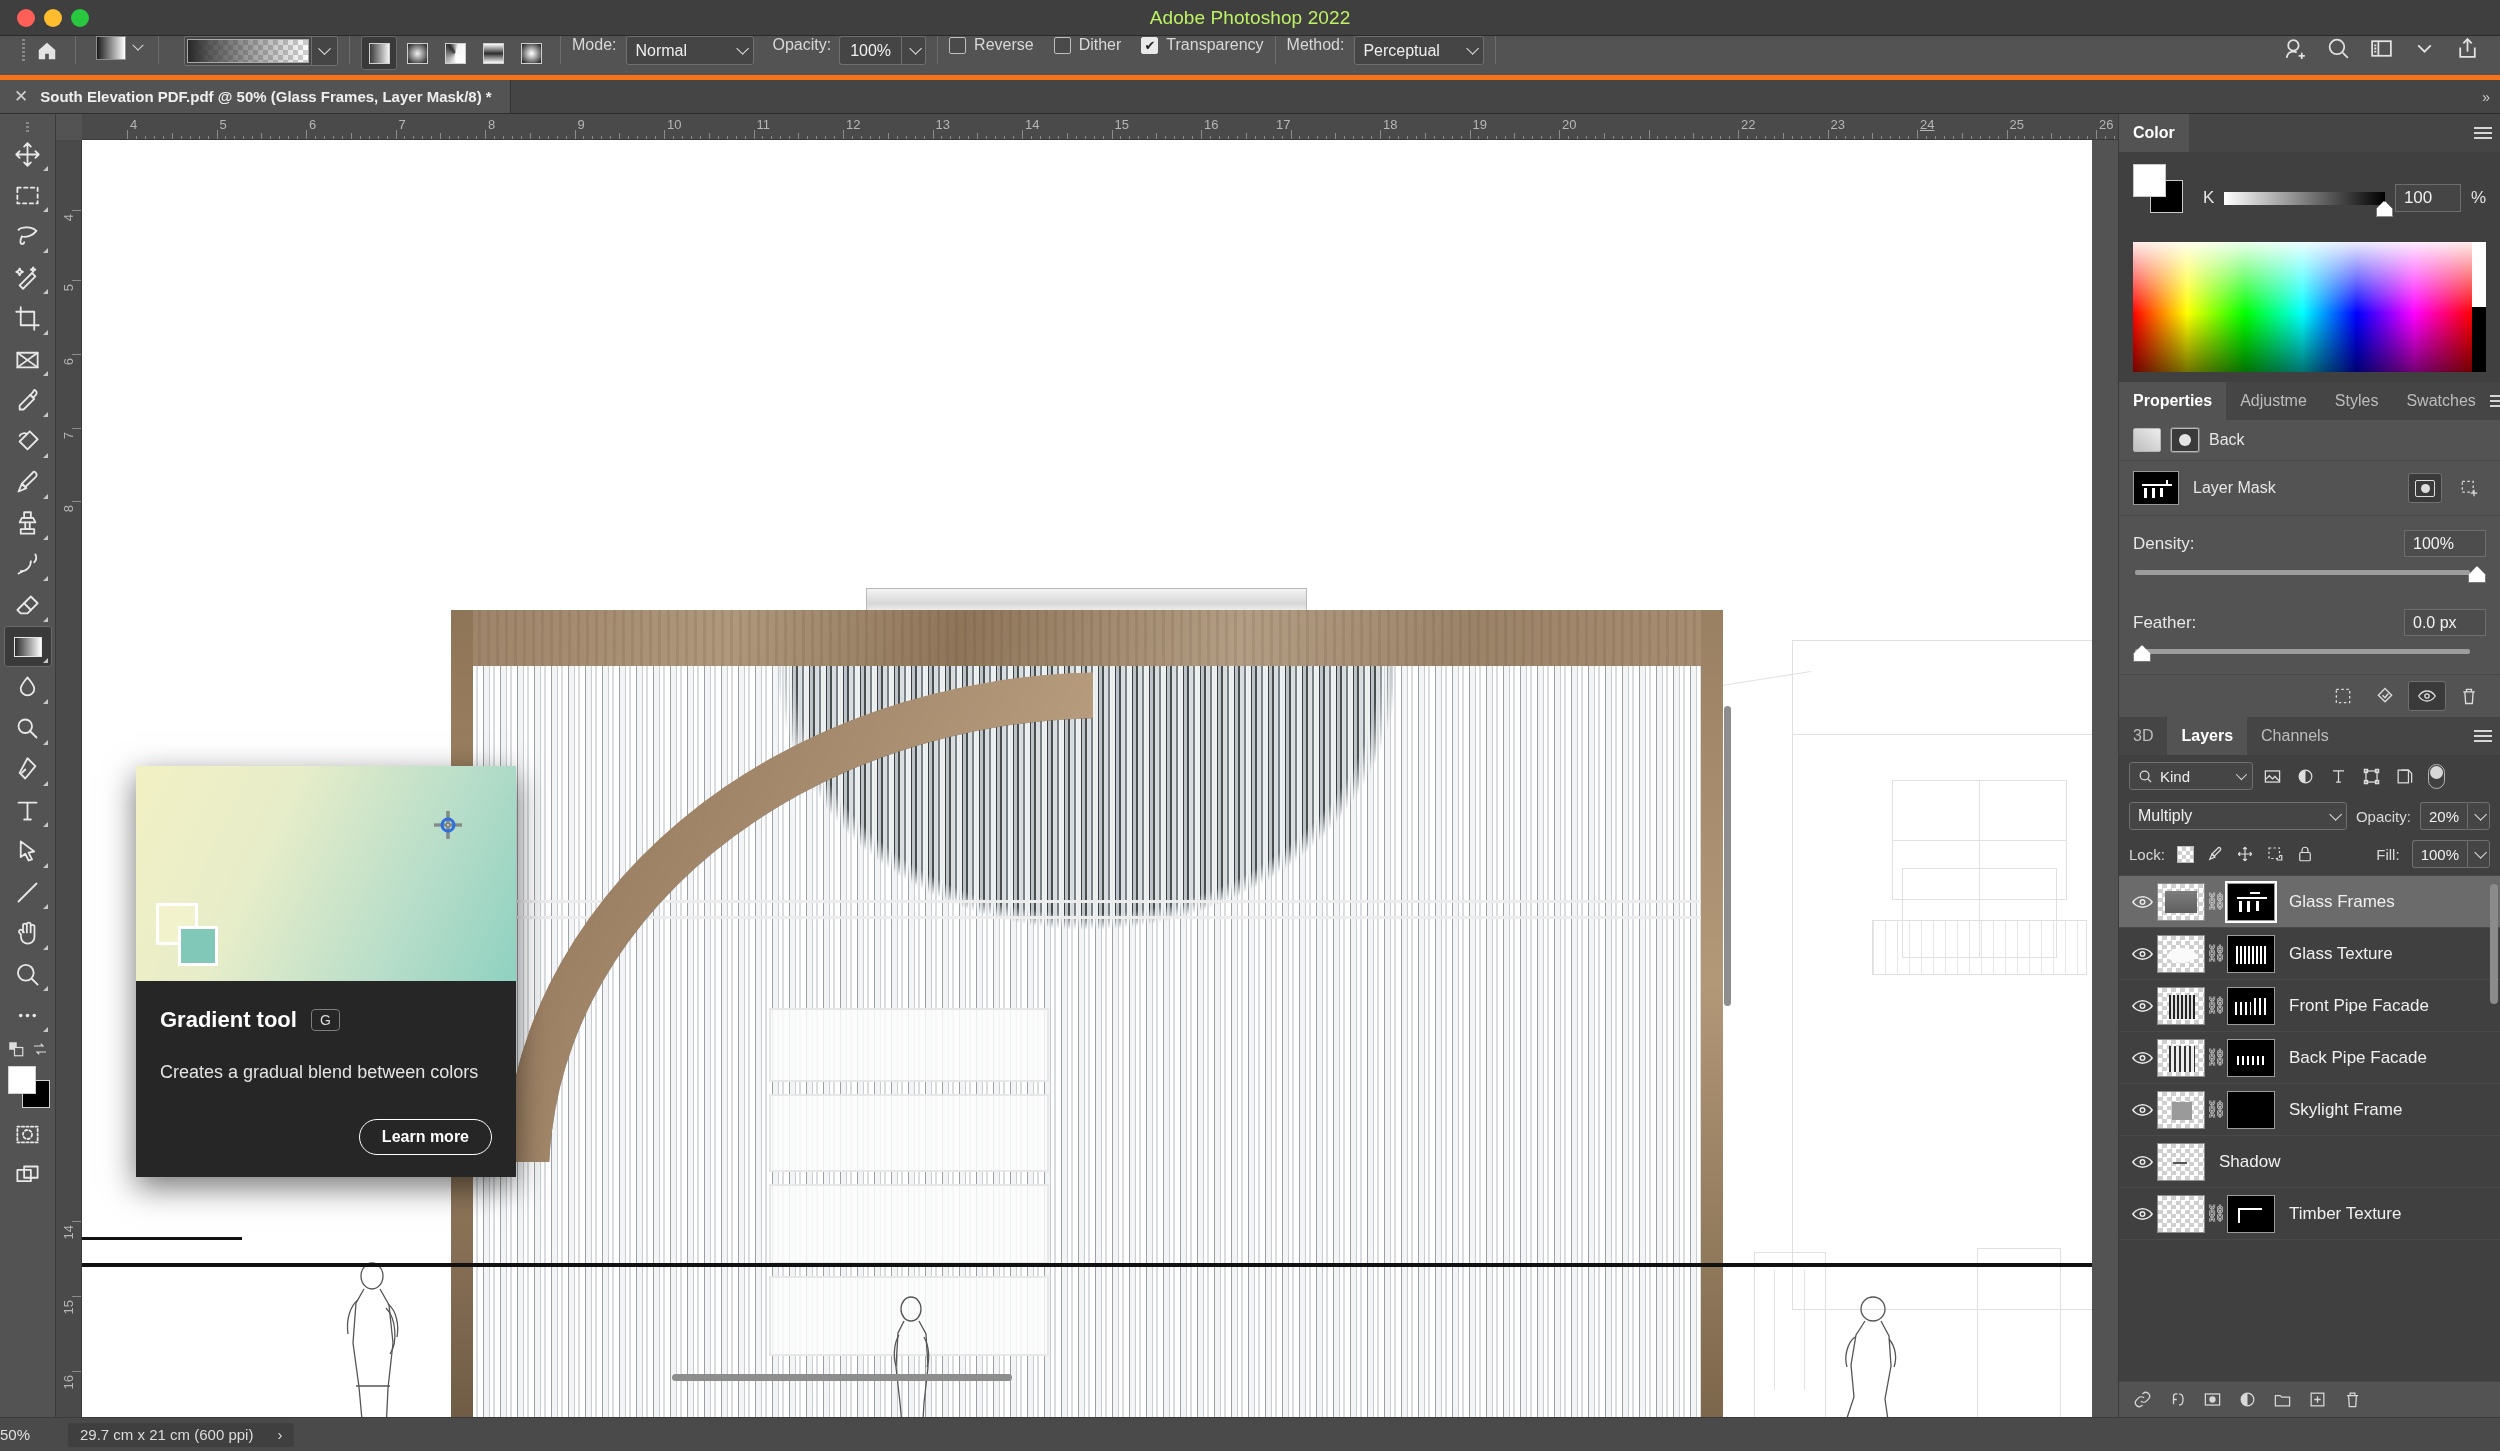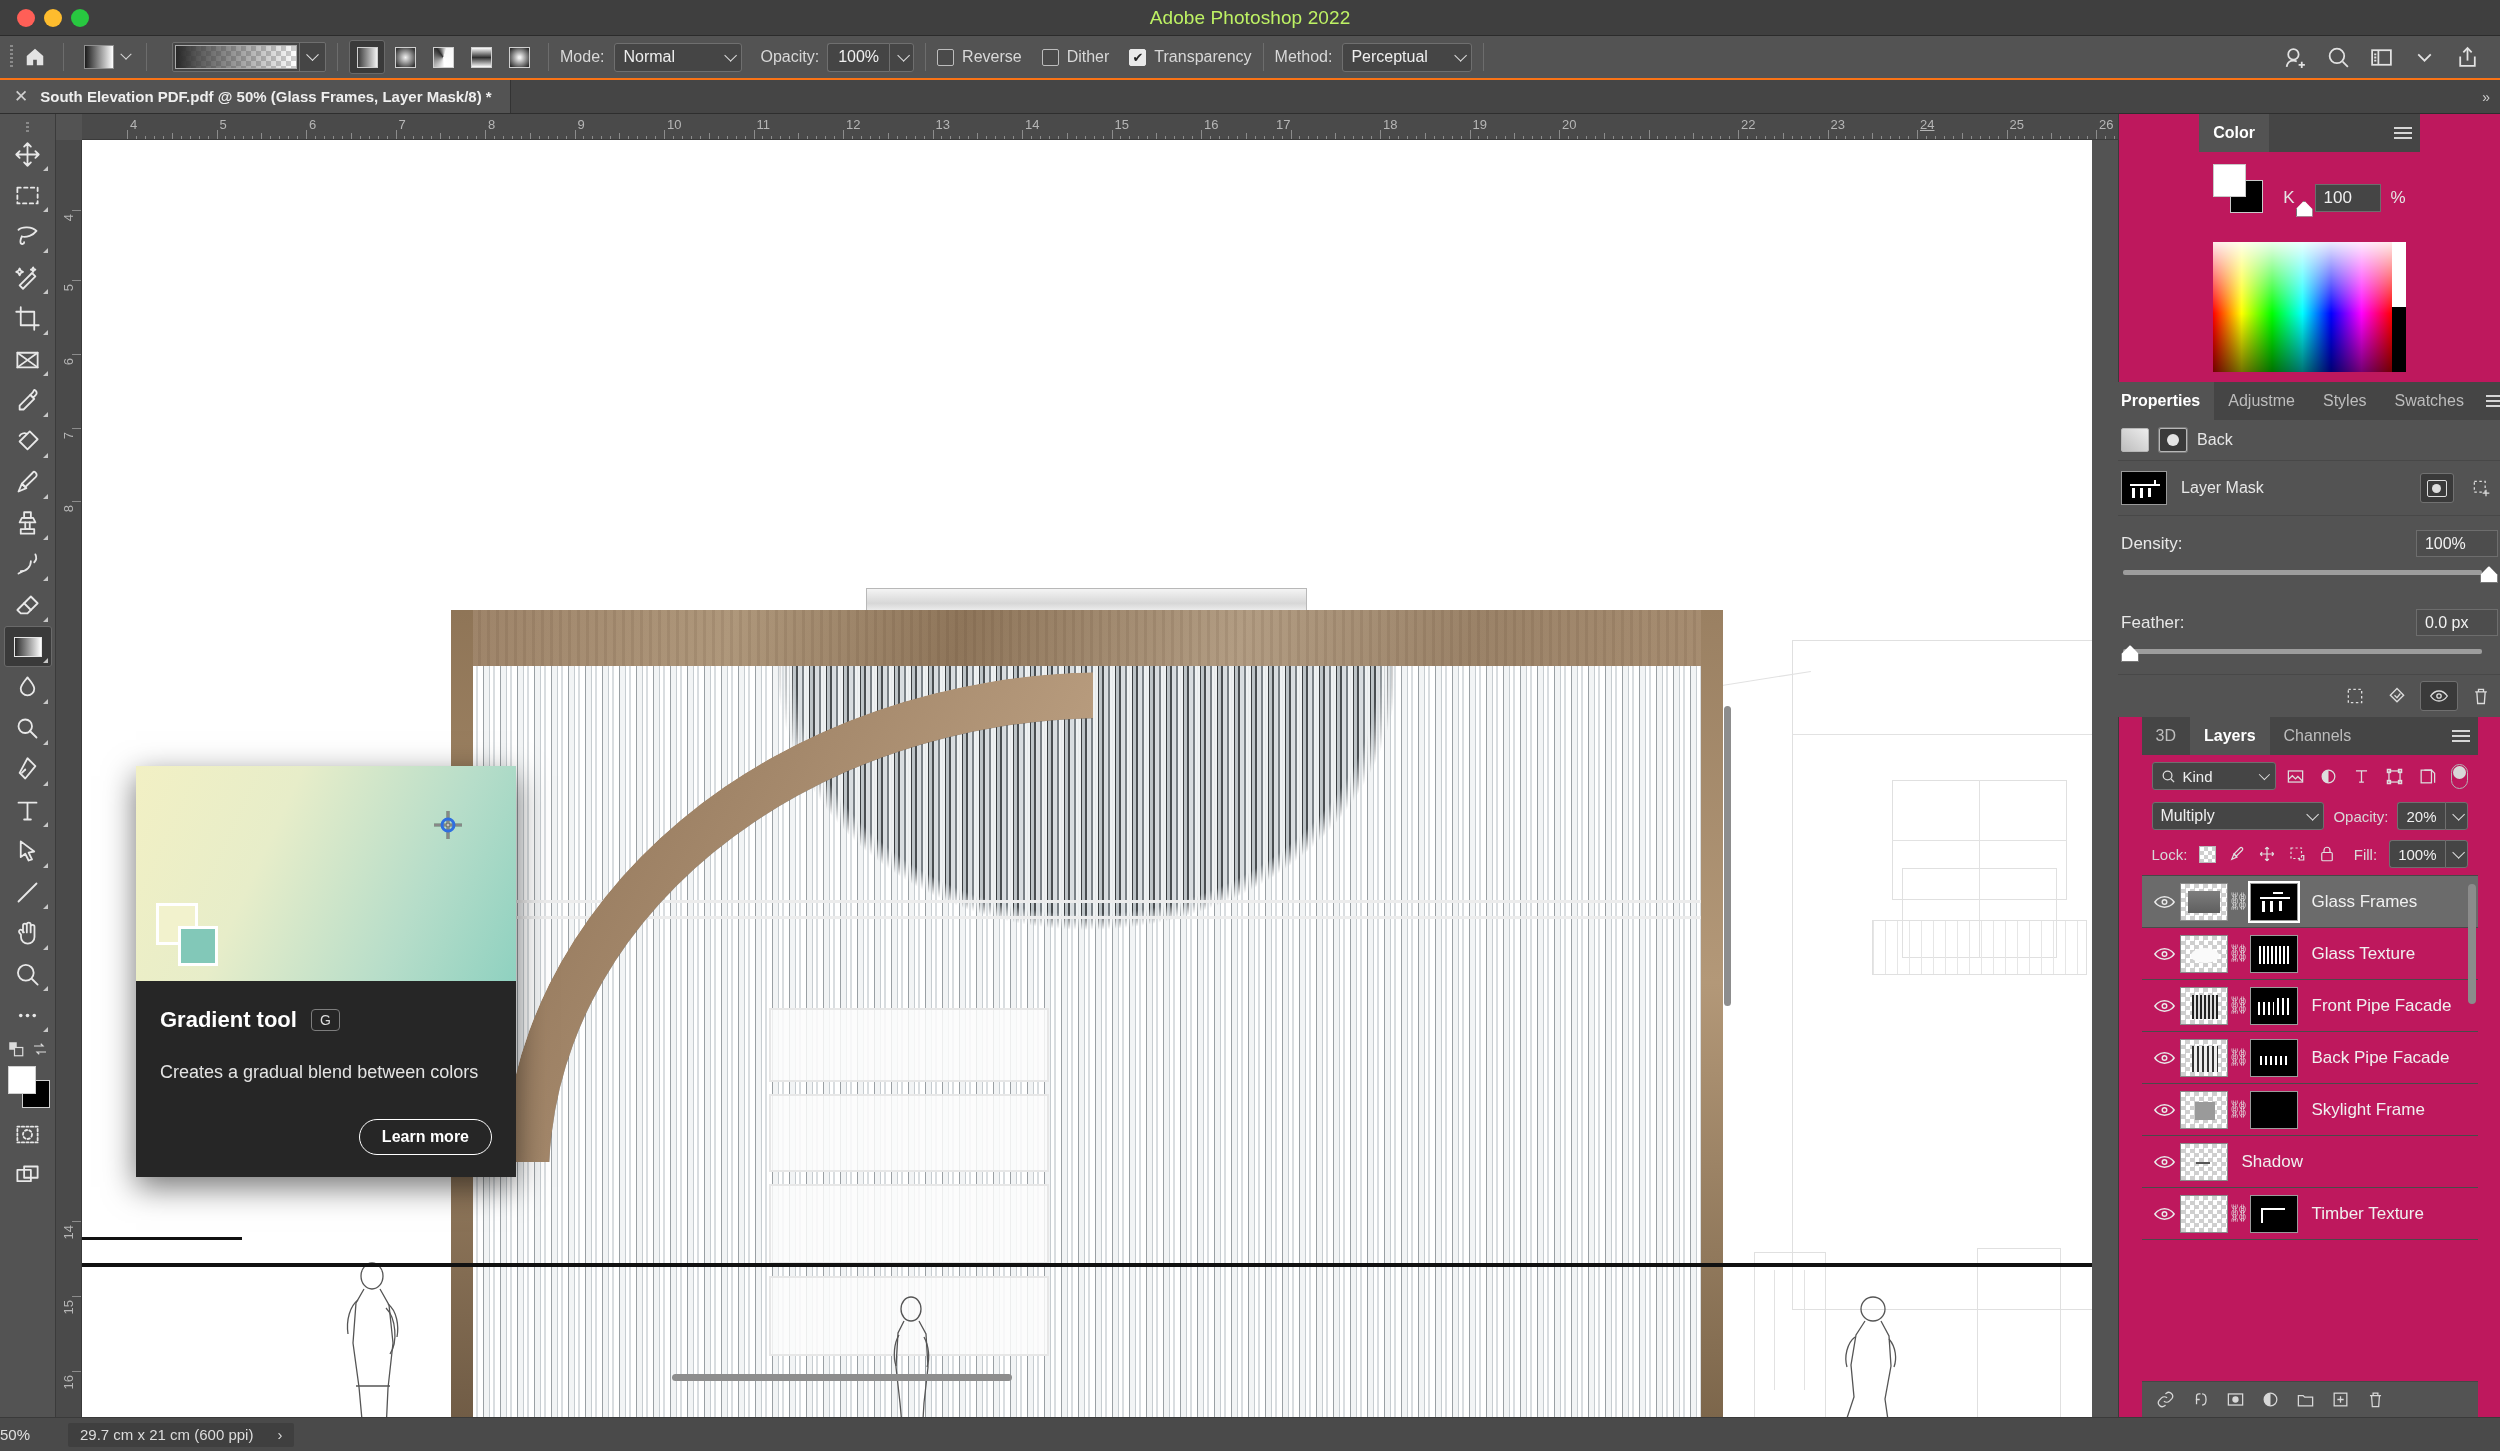--- a/index.html
+++ b/index.html
@@ -20,22 +20,22 @@
   .traffic{ display:flex; gap:9px; padding-left:17px; }
   .tl{ width:18px; height:18px; border-radius:50%; }
   .tl.r{ background:#ff5f57; } .tl.y{ background:#febc2e; } .tl.g{ background:#28c840; }
   .win-title{
     position:absolute; left:0; right:0; text-align:center;
     font-size:19px; color:#bef264; letter-spacing:.1px;
   }
 
   
   .optionsbar{
-    height:44px; flex:0 0 44px; background:#535353; display:flex; align-items:center;
-    border-bottom:2px solid #f97316; padding-left:4px; gap:0;
+    height:44px; flex:0 0 44px; background:#535353; display:flex; align-items:flex-start;
+    border-bottom:5px solid #f97316; padding-left:16px; gap:0;
   }
   .grip{ width:14px; height:30px; display:flex; align-items:center; justify-content:center; }
   .grip i{ display:block; width:3px; height:24px;
     background:repeating-linear-gradient(to bottom,#8a8a8a 0 2px,transparent 2px 4px); }
   .ob-sep{ width:1px; height:28px; background:#6d6d6d; margin:0 11px; }
   .home-btn{ width:34px; height:30px; display:flex; align-items:center; justify-content:center; cursor:pointer; }
   .home-btn svg{ width:22px; height:22px; fill:#e3e3e3; }
 
   .grad-swatch-wrap{ display:flex; align-items:center; gap:3px; margin-left:9px; }
   .grad-swatch{
@@ -207,22 +207,22 @@
   .tc-title{ display:flex; align-items:center; gap:14px; }
   .tc-title b{ font-size:22px; color:#fff; font-weight:bold; }
   .tc-key{ border:1px solid #7d7d7d; border-radius:4px; font-size:14px; color:#dcdcdc;
            padding:2px 8px; line-height:1.2; }
   .tc-desc{ margin-top:26px; font-size:18px; color:#e4e4e4; line-height:1.45; }
   .tc-btn{ margin-top:34px; display:flex; justify-content:flex-end; }
   .tc-btn span{ border:1.7px solid #fff; border-radius:20px; color:#fff; font-size:16px;
                 font-weight:bold; padding:8px 22px; }
 
   
-  .right{ width:382px; flex:0 0 382px; background:#be185d; border-left:1px solid #3b3b3b;
-          display:flex; flex-direction:column;align-items:center; }
+  .right{ width:382px; flex:0 0 382px; background:#404040; border-left:1px solid #3b3b3b;
+          display:flex; flex-direction:column; }
   .panel-tabs{ height:38px; display:flex; align-items:stretch; background:#454545; position:relative; }
   .ptab{ display:flex; align-items:center; padding:0 14px; font-size:16px; color:#bdbdbd; }
   .ptab.active{ background:#535353; color:#fff; font-weight:bold; }
   .phamb{ margin-left:auto; width:34px; display:flex; align-items:center; justify-content:center; }
   .phamb i{ display:block; width:18px; height:2px; background:#d6d6d6;
             box-shadow:0 5px 0 #d6d6d6, 0 -5px 0 #d6d6d6; }
 
   .color-body{ padding:12px 14px 8px; }
   .colorrow{ display:flex; align-items:flex-start; gap:14px; }
   .cpick{ position:relative; width:56px; height:52px; }

